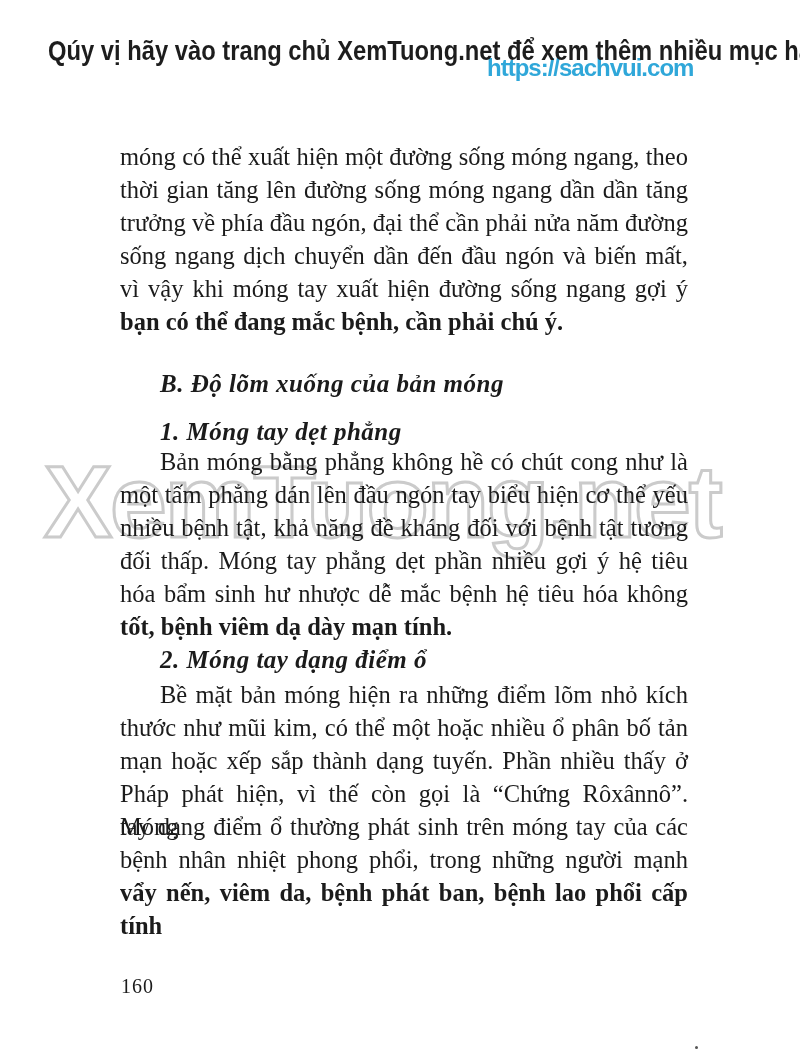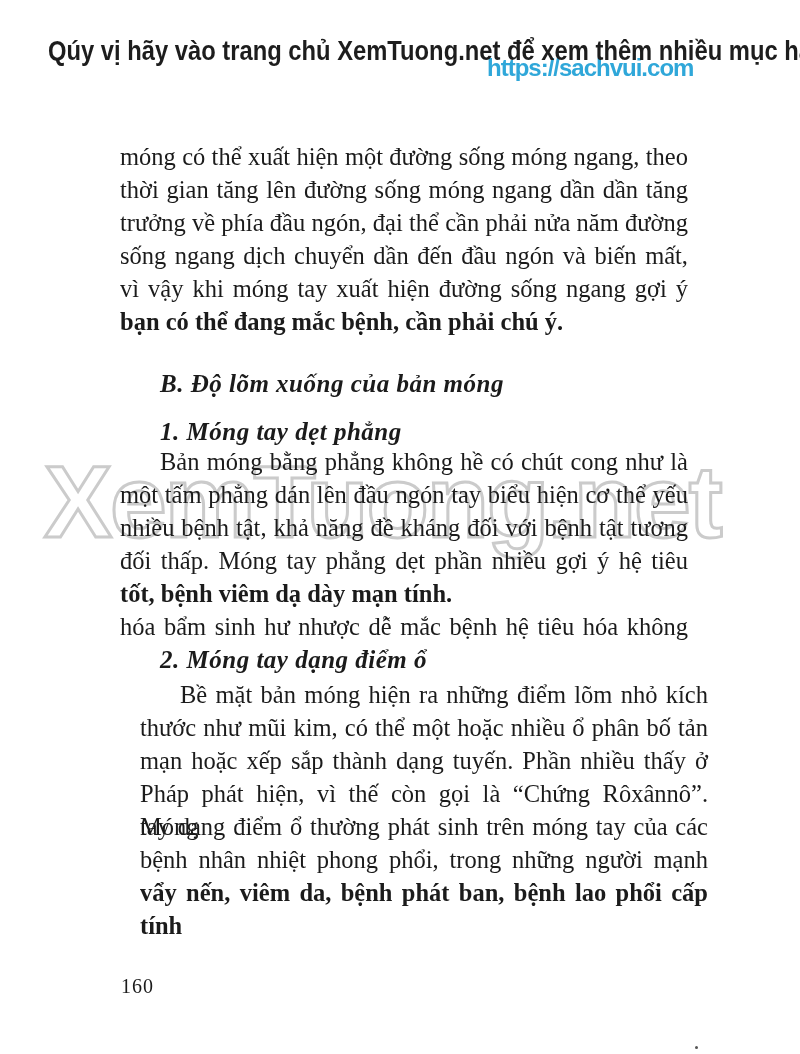--- a/index.html
+++ b/index.html
@@ -61,27 +61,27 @@
 
   <div class="headingB">B. Độ lõm xuống của bản móng</div>
 
   <div class="subhead" style="top:418px;">1. Móng tay dẹt phẳng</div>
 
   <div class="body-block" style="top:445px;">
     <div class="line indent">Bản móng bằng phẳng không hề có chút cong như là</div>
     <div class="line">một tấm phẳng dán lên đầu ngón tay biểu hiện cơ thể yếu</div>
     <div class="line">nhiều bệnh tật, khả năng đề kháng đối với bệnh tật tương</div>
     <div class="line">đối thấp. Móng tay phẳng dẹt phần nhiều gợi ý hệ tiêu</div>
+    <div class="line">hóa bẩm sinh hư nhược dễ mắc bệnh hệ tiêu hóa không</div>
     <div class="line last">tốt, bệnh viêm dạ dày mạn tính.</div>
-    <div class="line">hóa bẩm sinh hư nhược dễ mắc bệnh hệ tiêu hóa không</div>
   </div>
 
   <div class="subhead" style="top:646px;">2. Móng tay dạng điểm ổ</div>
 
-  <div class="body-block" style="top:678px;margin-left:20px;">
+  <div class="body-block" style="top:678px;">
     <div class="line indent">Bề mặt bản móng hiện ra những điểm lõm nhỏ kích</div>
     <div class="line">thước như mũi kim, có thể một hoặc nhiều ổ phân bố tản</div>
     <div class="line">mạn hoặc xếp sắp thành dạng tuyến. Phần nhiều thấy ở</div>
     <div class="line">Pháp phát hiện, vì thế còn gọi là “Chứng Rôxânnô”. Móng</div>
     <div class="line">tay dạng điểm ổ thường phát sinh trên móng tay của các</div>
     <div class="line">bệnh nhân nhiệt phong phổi, trong những người mạnh</div>
     <div class="line last">vẩy nến, viêm da, bệnh phát ban, bệnh lao phổi cấp tính</div>
   </div>
 
   <div class="pageno">160</div>

